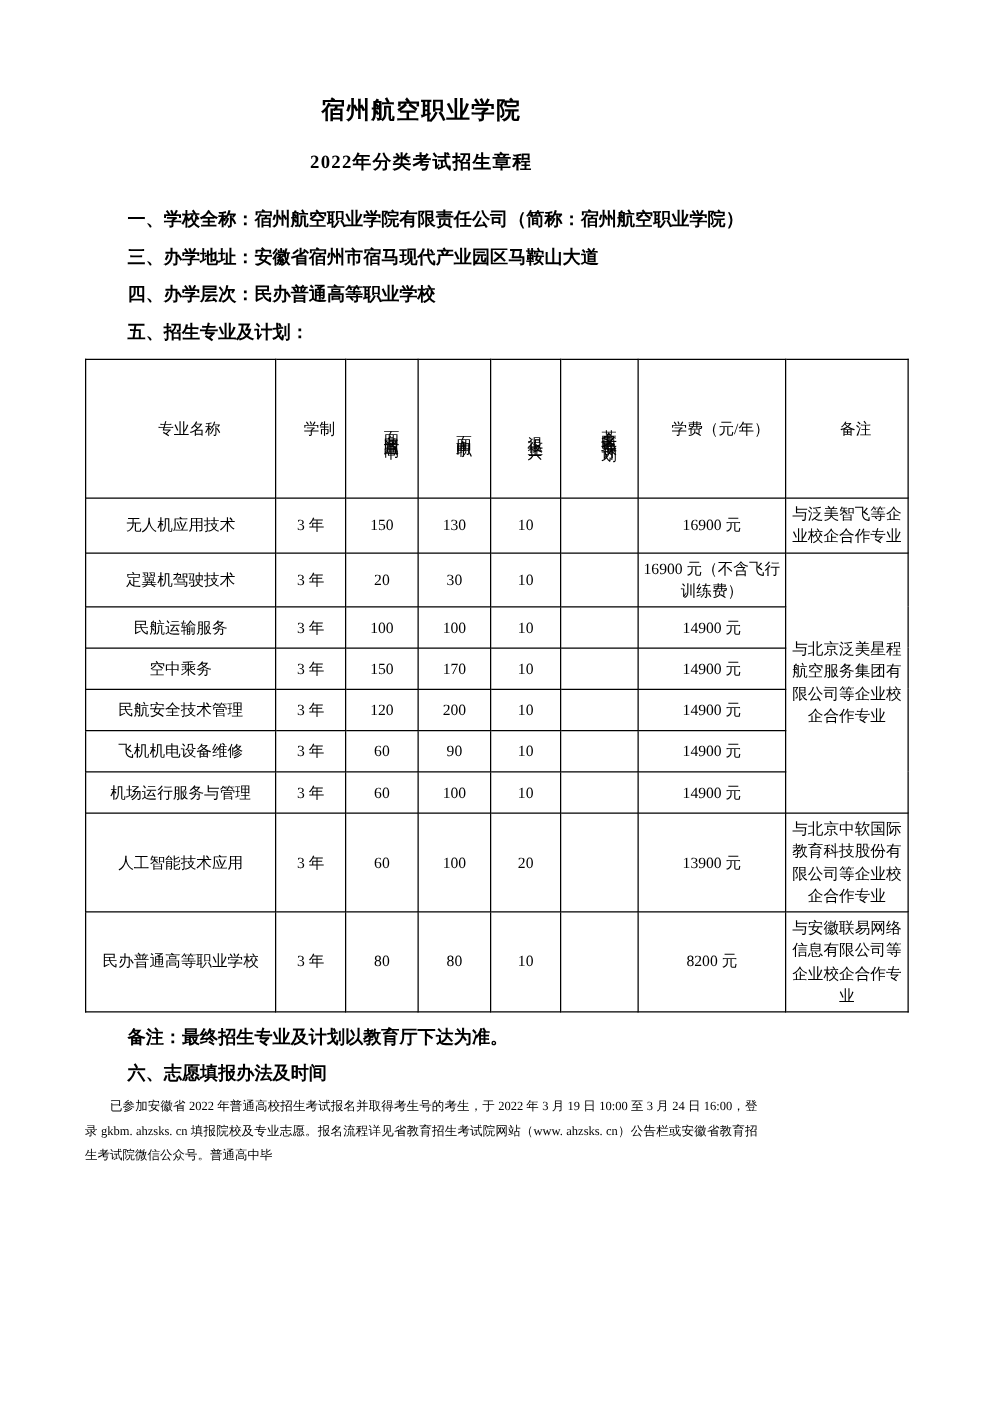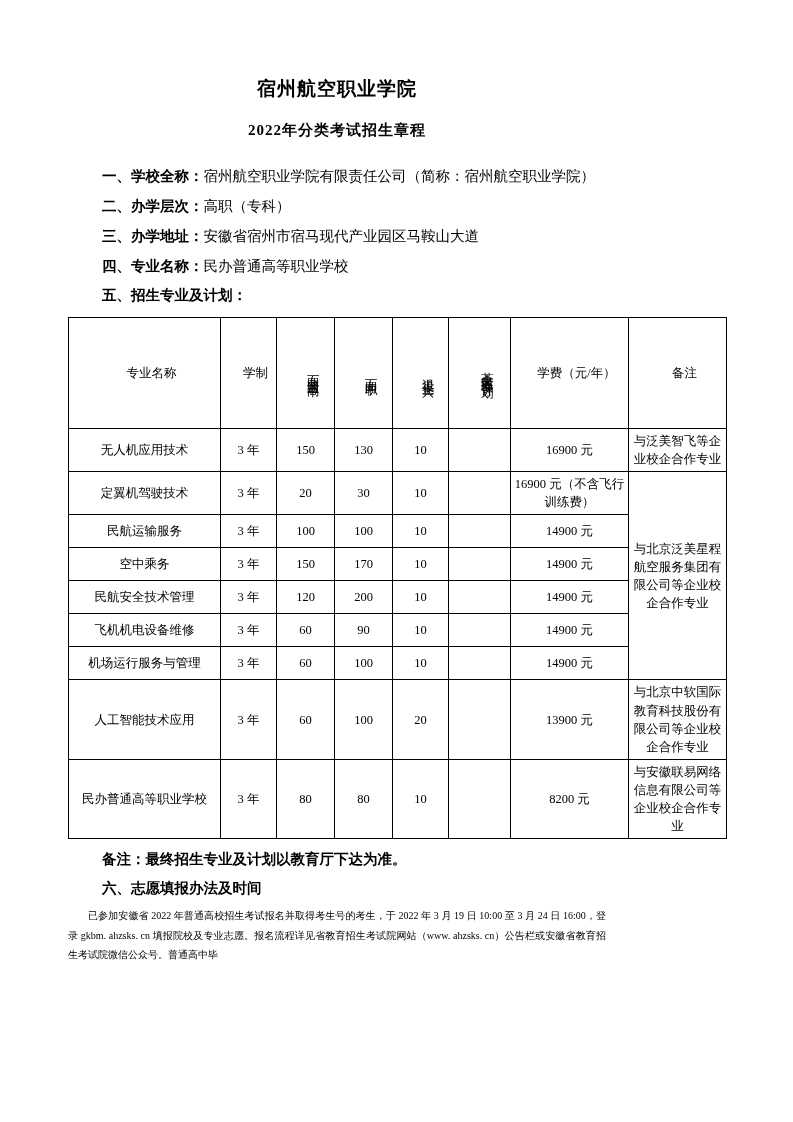--- a/index.html
+++ b/index.html
@@ -44,21 +44,21 @@
   .info-line {
     font-size: 14.5px;
     line-height: 2.05;
     padding-left: 34px;
     white-space: nowrap;
   }
   .info-label {
     font-weight: bold;
   }
   .info-value {
-    font-weight: normal;
+    font-weight: bold;
   }
   .section-heading {
     font-size: 14.5px;
     font-weight: bold;
     line-height: 2.05;
     padding-left: 34px;
   }
   table.plan {
     border-collapse: collapse;
     width: 100%;
@@ -120,27 +120,24 @@
 <div class="page">
 
   <div class="doc-title">宿州航空职业学院</div>
   <div class="doc-subtitle">2022年分类考试招生章程</div>
 
   <div class="info-list">
     <div class="info-line">
       <span class="info-label">一、学校全称：</span><span class="info-value">宿州航空职业学院有限责任公司（简称：宿州航空职业学院）</span>
     </div>
     <div class="info-line">
-      <span class="info-label">二、办学层次：</span><span class="info-value">高职（专科）</span>
-    </div>
-    <div class="info-line">
       <span class="info-label">三、办学地址：</span><span class="info-value">安徽省宿州市宿马现代产业园区马鞍山大道</span>
     </div>
     <div class="info-line">
-      <span class="info-label">四、专业名称：</span><span class="info-value">民办普通高等职业学校</span>
+      <span class="info-label">四、办学层次：</span><span class="info-value">民办普通高等职业学校</span>
     </div>
   </div>
 
   <div class="section-heading">五、招生专业及计划：</div>
 
   <table class="plan">
     <colgroup>
       <col class="col-major">
         <col class="col-len">
         <col class="col-gh">

